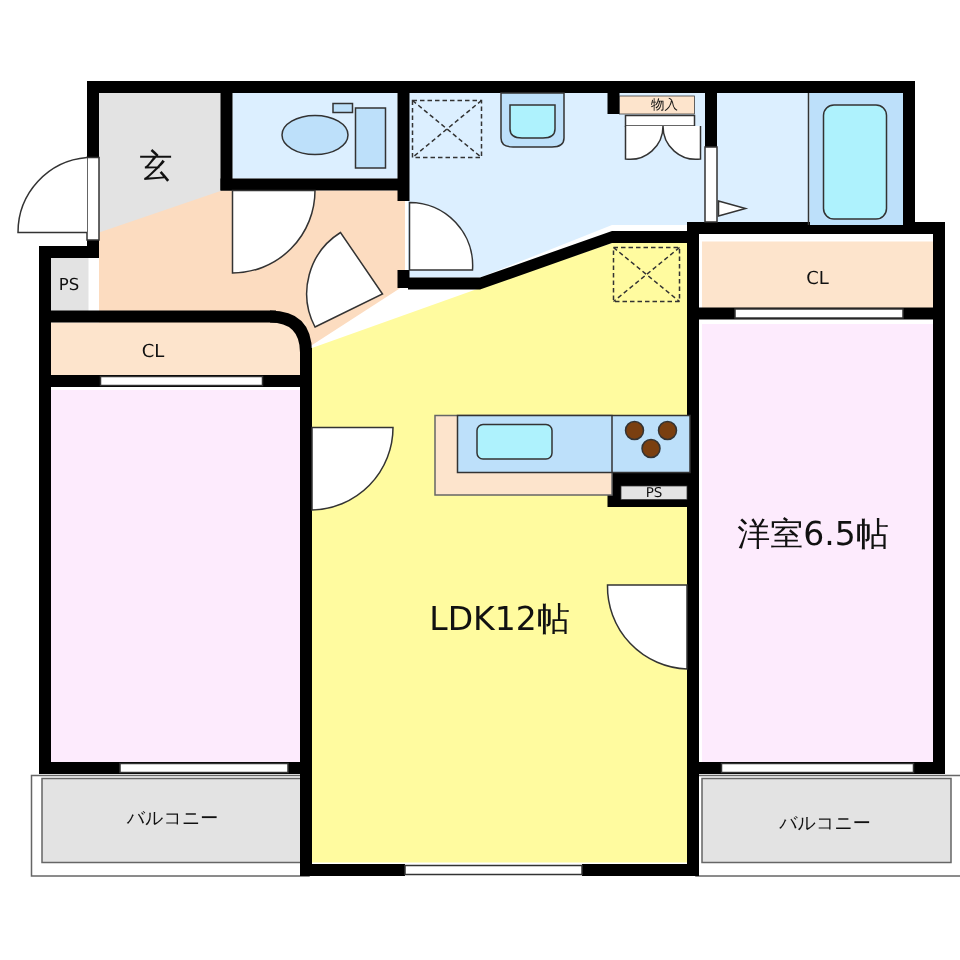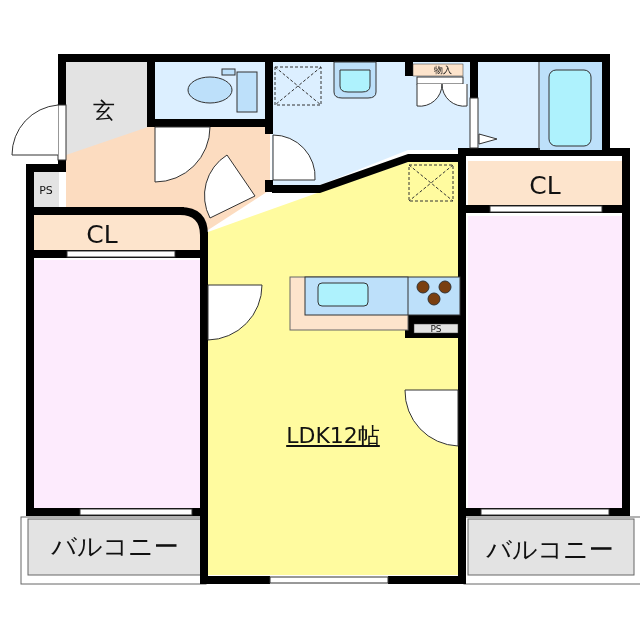--- a/index.html
+++ b/index.html
@@ -1,20 +1,20 @@
 <!DOCTYPE html>
 <html><head>
 <meta charset="utf-8">
 <style>
   html, body { margin:0; padding:0; background:#ffffff; }
   body { width:640px; height:640px; position:relative; overflow:hidden; font-family:"DejaVu Sans","Liberation Sans",sans-serif; }
   #plan { position:absolute; left:0; top:0; width:640px; height:640px; }
   .lbl { position:absolute; color:#111; white-space:nowrap; transform:translate(-50%,-50%); }
   .big { font-size:22px; }
-  .mid { font-size:25px; }
+  .mid { font-size:12px; }
   .small { font-size:11px; }
   .tiny { font-size:9px; }
 </style>
 </head>
 <body>
 
 <div id="plan">
 <svg width="640" height="640" viewBox="0 0 640 640" xmlns="http://www.w3.org/2000/svg">
 
   <g>
@@ -137,16 +137,17 @@
     <rect x="270" y="577" width="118" height="6"></rect>
   </g>
 </svg>
 
   <div class="lbl big" style="left:104px;top:111px;">玄</div>
   <div class="lbl small" style="left:46px;top:190px;">PS</div>
   <div class="lbl mid" style="left:102px;top:234px;">CL</div>
   <div class="lbl mid" style="left:545px;top:185px;">CL</div>
   <div class="lbl tiny" style="left:443px;top:70px;">物入</div>
   <div class="lbl tiny" style="left:436px;top:329px;">PS</div>
-  <div class="lbl big" style="left:333px;top:436px;text-decoration:underline;">LDK12帖</div>
+  <div class="lbl big" style="left:542px;top:356px;">洋室6.5帖</div>
+  <div class="lbl big" style="left:333px;top:413px;">LDK12帖</div>
   <div class="lbl mid" style="left:115px;top:546px;">バルコニー</div>
   <div class="lbl mid" style="left:550px;top:549px;">バルコニー</div>
 </div>
 
 </body></html>

